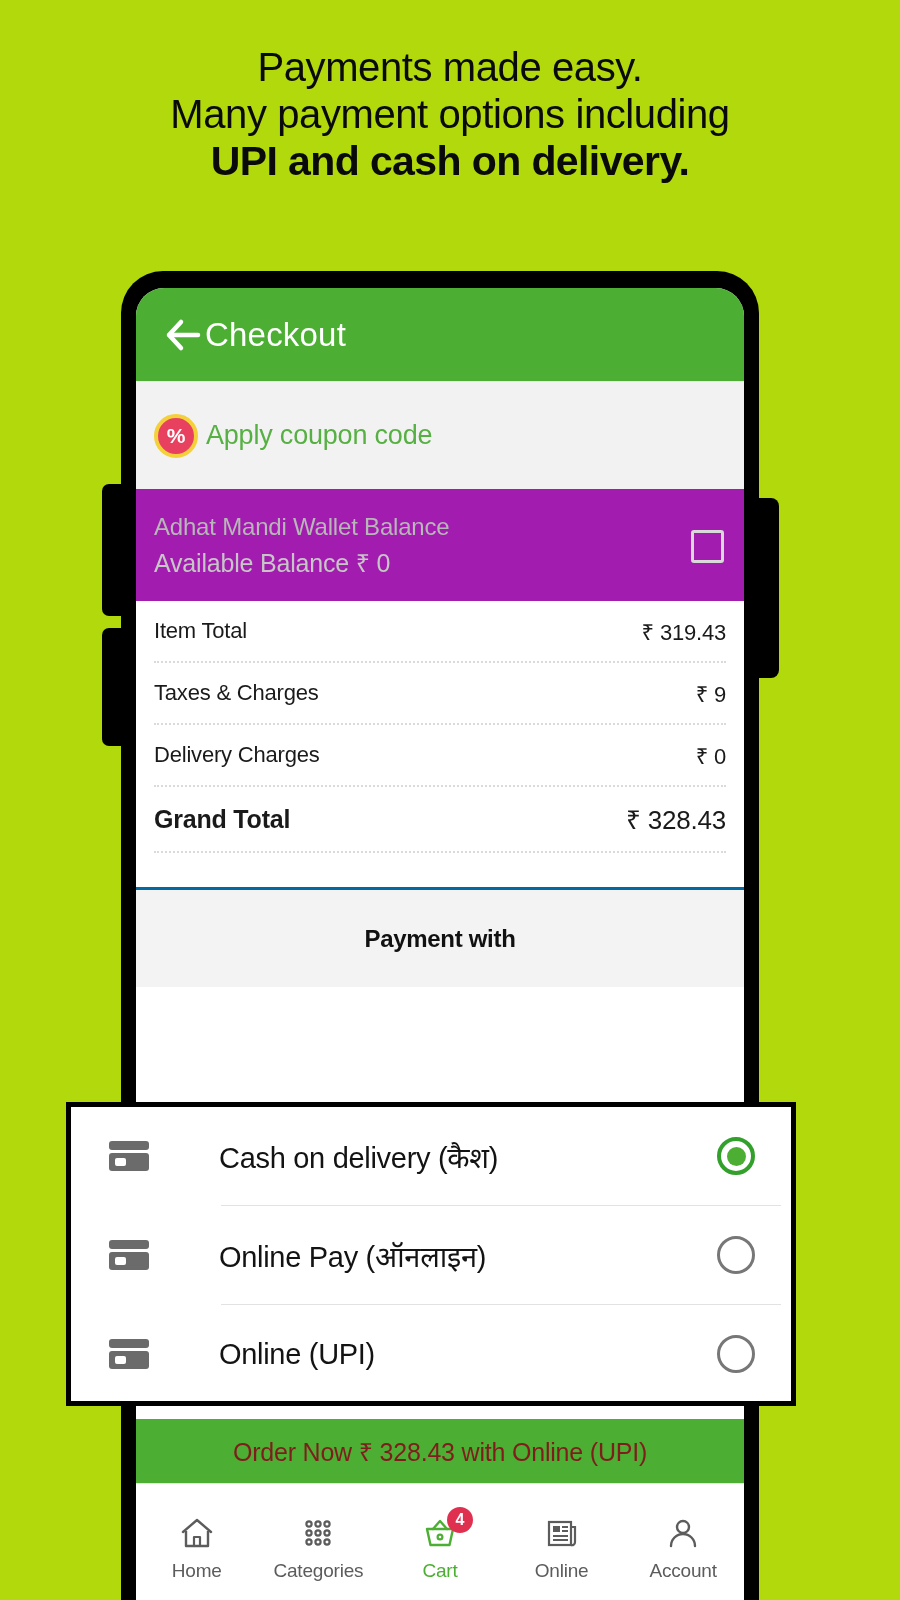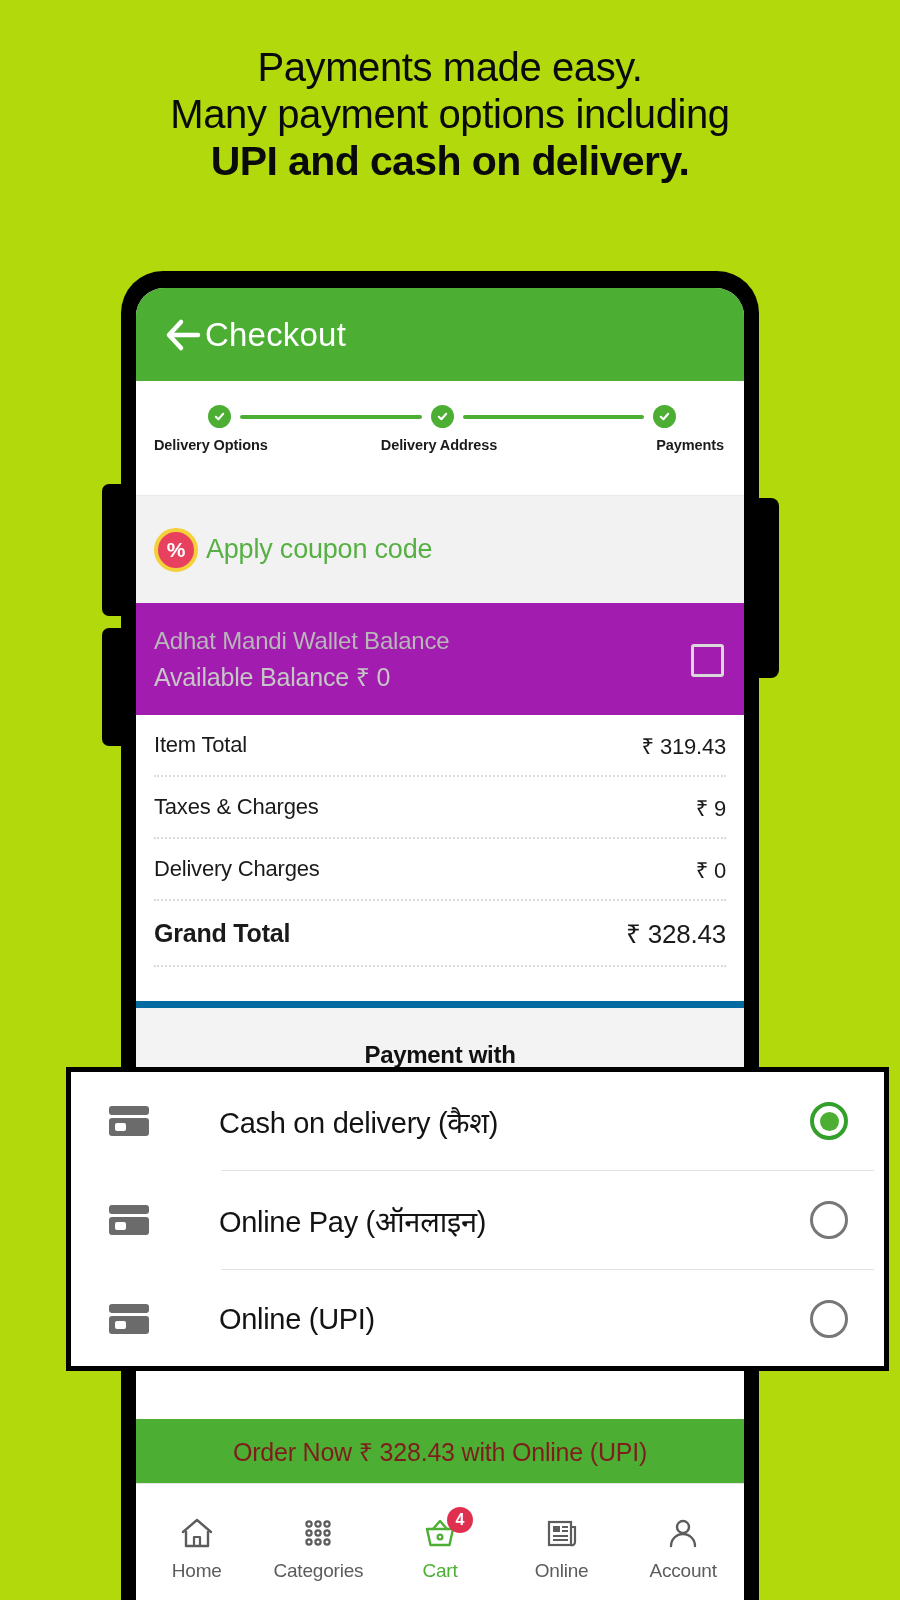--- a/index.html
+++ b/index.html
@@ -174,21 +174,21 @@
   .total-row.grand .total-val { font-size: 26px; font-weight: 400; }
   .totals-tail { height: 34px; background: #ffffff; }
 
   
   .payband {
     background: #f3f3f3;
     height: 100px;
     display: flex;
     align-items: center;
     justify-content: center;
-    border-top: 7px solid #0369a1;
+    border-top: 3px solid #0369a1;
   }
   .payband-title { font-size: 24px; font-weight: 700; color: #111; letter-spacing: -0.3px; }
 
   .pay-filler { background: #ffffff; height: 290px; }
 
   
   .order-btn {
     position: absolute;
     left: 0; bottom: 128px;
     width: 608px;
@@ -225,22 +225,22 @@
     background: #e03050;
     border-radius: 13px;
     color: #fff; font-size: 16px; font-weight: 700;
     display: flex; align-items: center; justify-content: center;
   }
 
   
   .pay-overlay {
     position: absolute;
     left: 66px;
-    top: 1067px;
-    width: 823px;
+    top: 1102px;
+    width: 730px;
     height: 304px;
     background: #ffffff;
     border: 5px solid #000000;
     z-index: 20;
   }
   .pay-option {
     height: 98px;
     display: flex;
     align-items: center;
     padding: 0 36px 0 34px;
@@ -287,46 +287,20 @@
   <div class="screen">
 
     <div class="appbar">
       <svg class="back-arrow" viewBox="0 0 40 34">
         <path d="M16 4 L4 17 L16 30" fill="none" stroke="#ffffff" stroke-width="4.5" stroke-linecap="round" stroke-linejoin="round"></path>
         <line x1="4.5" y1="17" x2="33" y2="17" stroke="#ffffff" stroke-width="4.5" stroke-linecap="round"></line>
       </svg>
       <div class="appbar-title">Checkout</div>
     </div>
 
-    <div class="stepper">
-      <div class="stepper-track">
-        <div class="step-dot">
-          <svg viewBox="0 0 14 14">
-              <path d="M3 7.3 L5.8 10 L11 4" fill="none" stroke="#fff" stroke-width="2.2" stroke-linecap="round" stroke-linejoin="round"></path>
-            </svg>
-        </div>
-        <div class="step-line"></div>
-        <div class="step-dot">
-          <svg viewBox="0 0 14 14">
-              <path d="M3 7.3 L5.8 10 L11 4" fill="none" stroke="#fff" stroke-width="2.2" stroke-linecap="round" stroke-linejoin="round"></path>
-            </svg>
-        </div>
-        <div class="step-line"></div>
-        <div class="step-dot">
-          <svg viewBox="0 0 14 14">
-              <path d="M3 7.3 L5.8 10 L11 4" fill="none" stroke="#fff" stroke-width="2.2" stroke-linecap="round" stroke-linejoin="round"></path>
-            </svg>
-        </div>
-      </div>
-      <div class="stepper-labels">
-        <div class="step-label first">Delivery Options</div>
-        <div class="step-label">Delivery Address</div>
-        <div class="step-label last">Payments</div>
-      </div>
-    </div>
 
     <div class="coupon">
       <div class="coupon-icon">%</div>
       <div class="coupon-label">Apply coupon code</div>
     </div>
 
     <div class="wallet">
       <div>
         <div class="wallet-title">Adhat Mandi Wallet Balance</div>
         <div class="wallet-sub">Available Balance ₹ 0</div>

